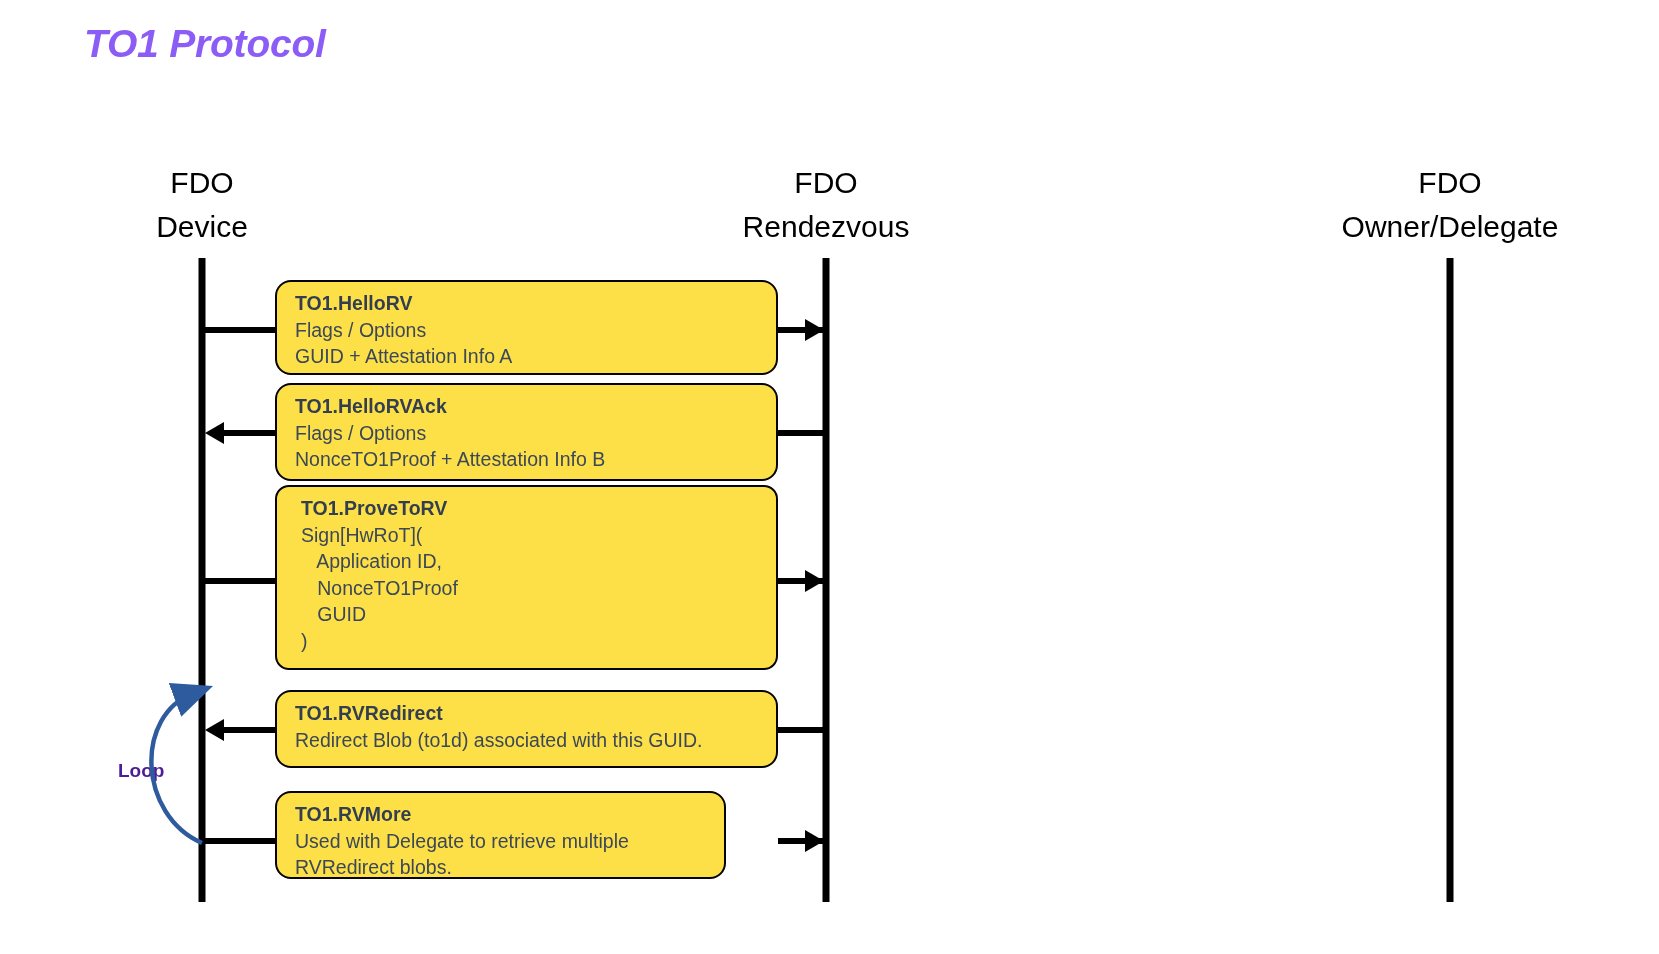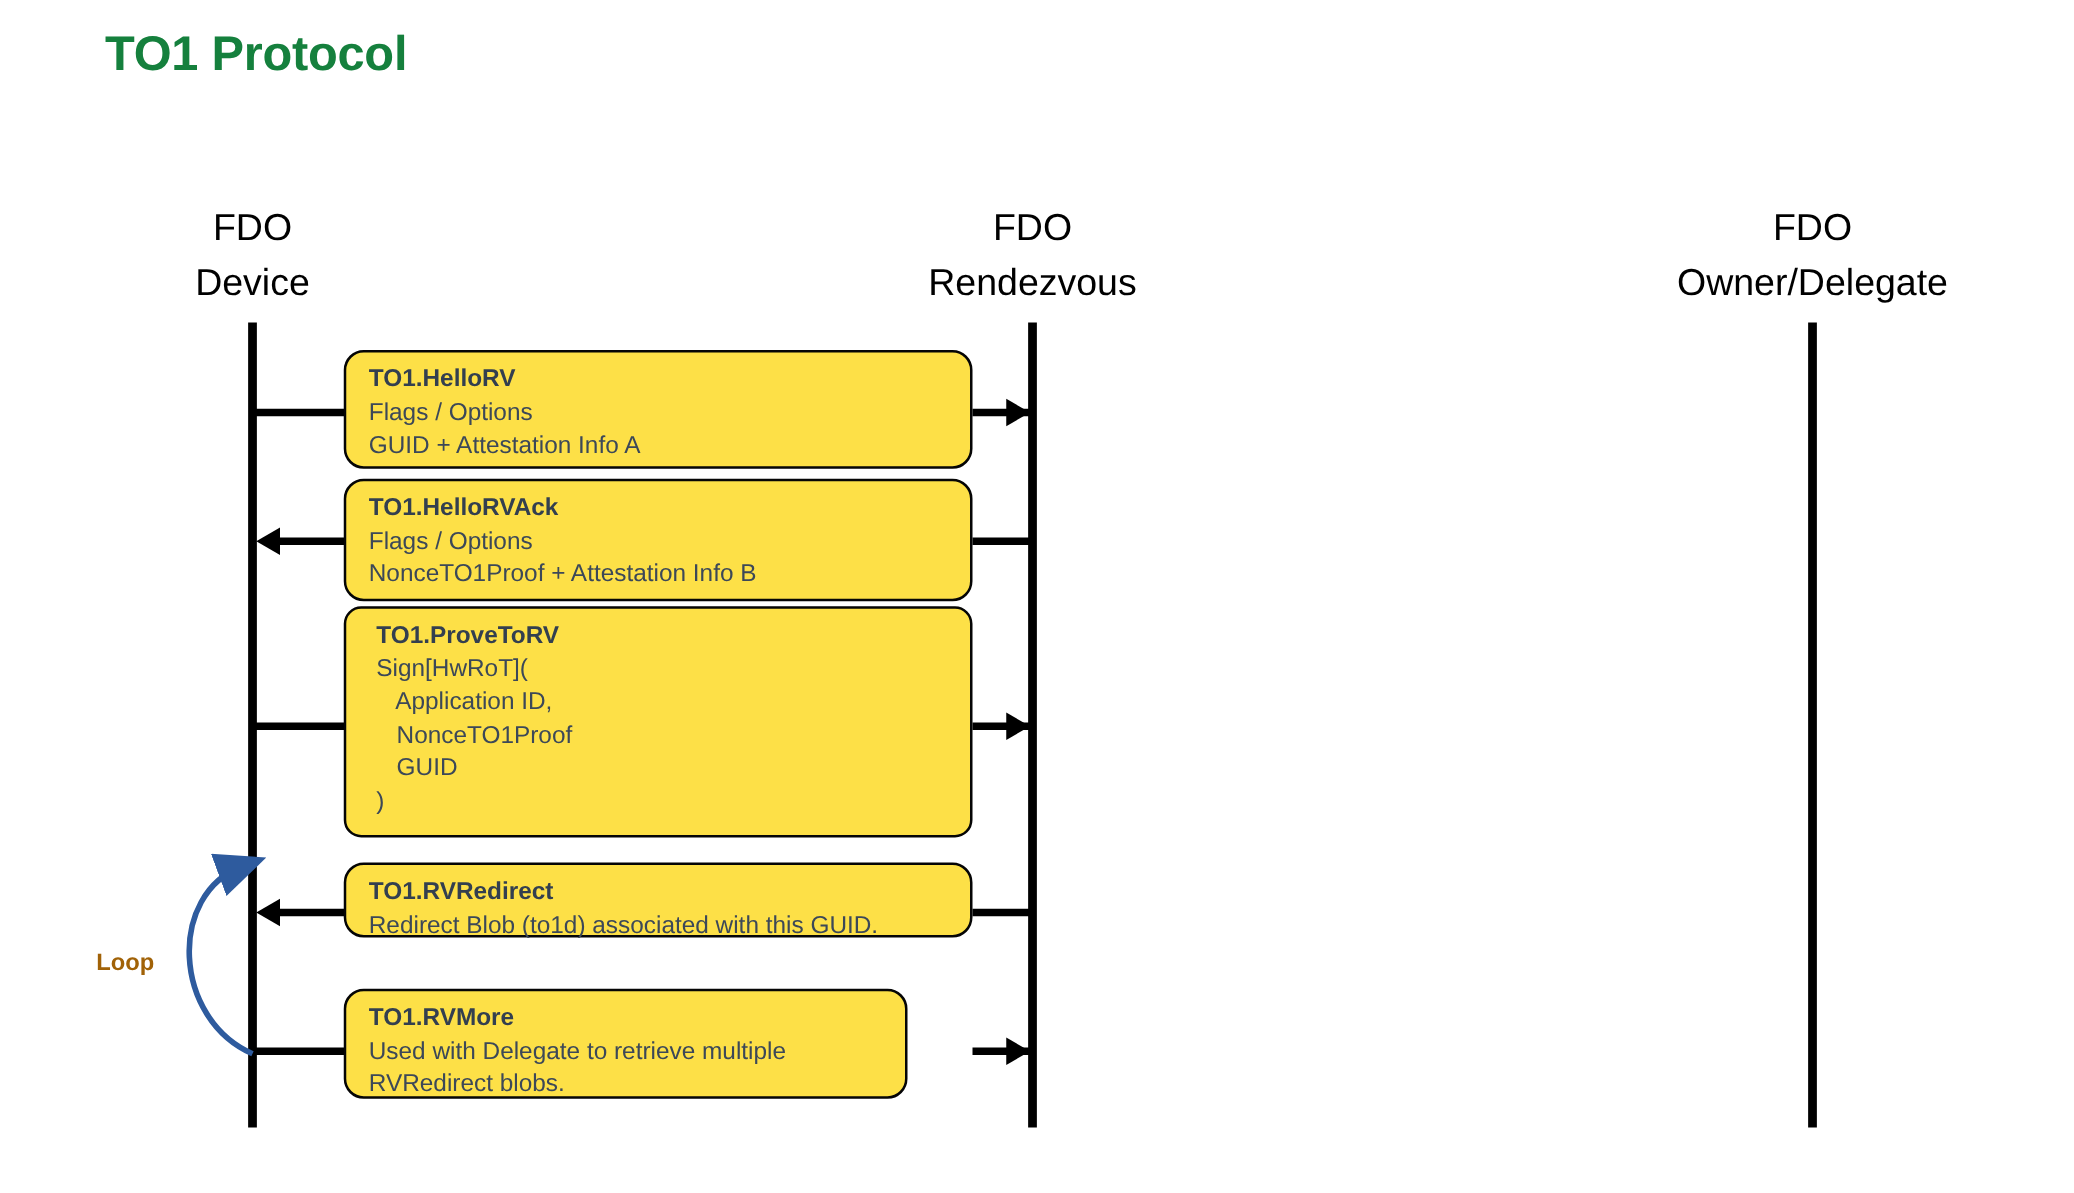--- a/index.html
+++ b/index.html
@@ -14,23 +14,24 @@
     font-family: "Liberation Sans", sans-serif;
     overflow: hidden;
   }
 
   #page-title {
     position: absolute;
     left: 84px;
     top: 22px;
     font-size: 39px;
     font-weight: bold;
-    color: #15803d;
+    color: #8b5cf6;
     letter-spacing: -0.2px;
     white-space: nowrap;
+    font-style: italic;
   }
 
   
   .lifeline-head {
     position: absolute;
     text-align: center;
     font-size: 30px;
     color: #000000;
     line-height: 1.45;
     white-space: nowrap;
@@ -94,22 +95,23 @@
     border-top: 11px solid transparent;
     border-bottom: 11px solid transparent;
     border-right: 19px solid #000000;
   }
 
   
   #loop-label {
     position: absolute;
     font-size: 19px;
     font-weight: bold;
-    color: #a16207;
+    color: #4c1d95;
     white-space: nowrap;
+    margin-left: 41px;
   }
   #loop-arc {
     position: absolute;
     left: 110px;
     top: 655px;
     z-index: 1;
   }
 </style>
 </head>
 <body>
@@ -160,21 +162,21 @@
   <div class="msg-line">Sign[HwRoT](</div>
   <div class="msg-line">   Application ID,</div>
   <div class="msg-line">   NonceTO1Proof</div>
   <div class="msg-line">   GUID</div>
   <div class="msg-line">)</div>
 </div>
 
 <div class="conn" style="left:222px; top:727px; width:56px;"></div>
 <div class="conn" style="left:778px; top:727px; width:48px;"></div>
 <div class="arrowhead left" style="left:205px; top:719px;"></div>
-<div class="msg-box" style="left:275px; top:690px; width:503px; height:60px;">
+<div class="msg-box" style="left:275px; top:690px; width:503px; height:78px;">
   <div class="msg-title">TO1.RVRedirect</div>
   <div class="msg-line">Redirect Blob (to1d) associated with this GUID.</div>
 </div>
 
 <div class="conn" style="left:202px; top:838px; width:76px;"></div>
 <div class="conn" style="left:778px; top:838px; width:46px;"></div>
 <div class="arrowhead right" style="left:805px; top:830px;"></div>
 <div class="msg-box" style="left:275px; top:791px; width:451px; height:88px;">
   <div class="msg-title">TO1.RVMore</div>
   <div class="msg-line">Used with Delegate to retrieve multiple</div>

